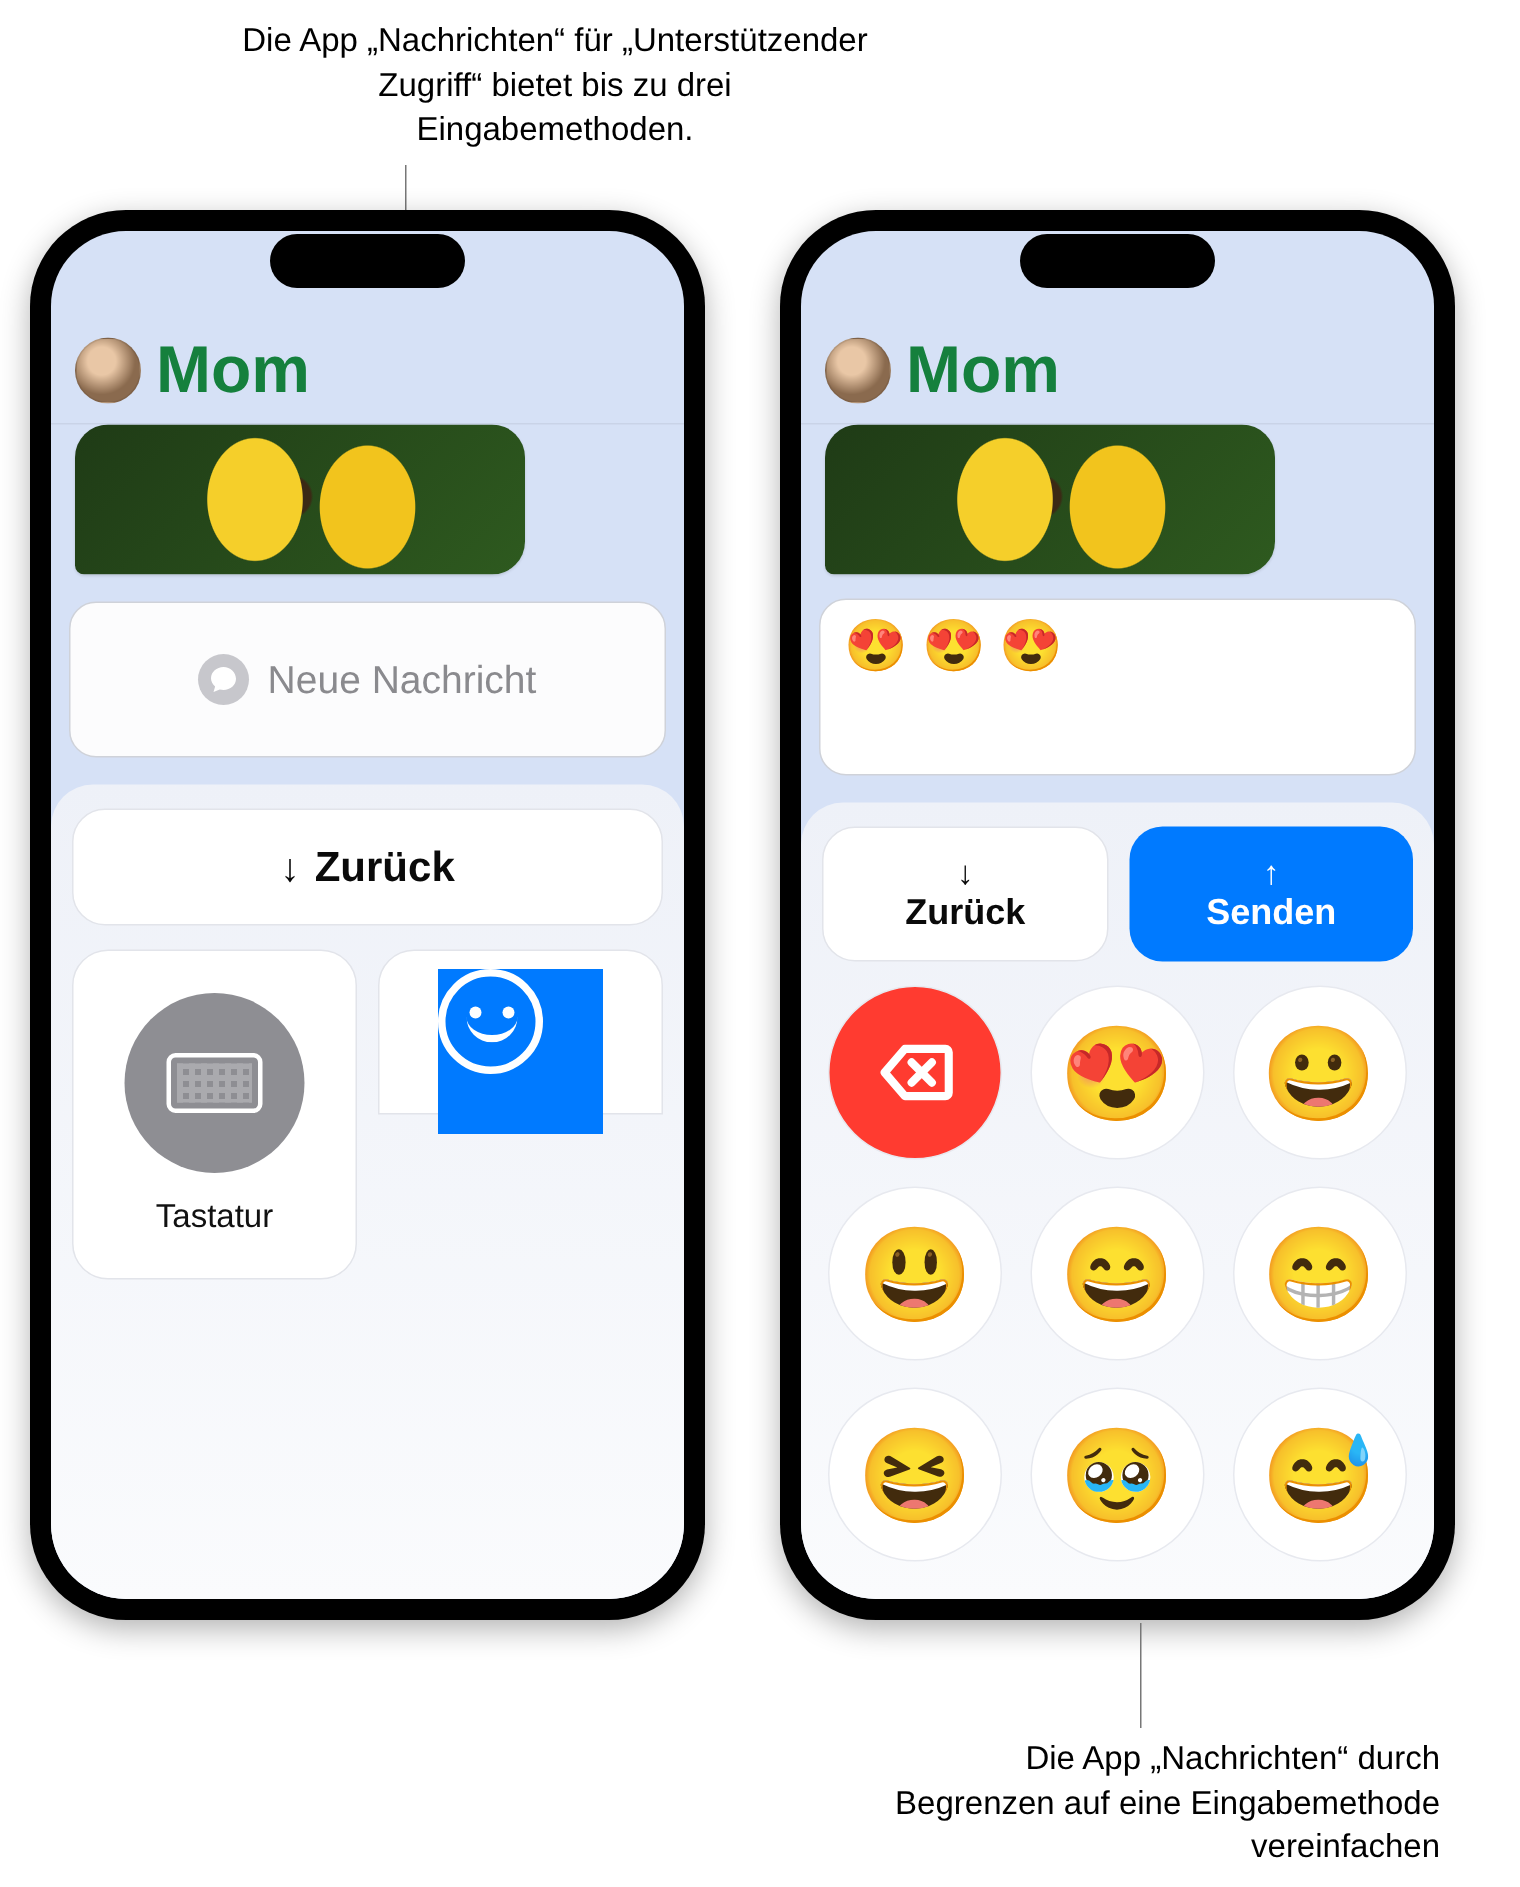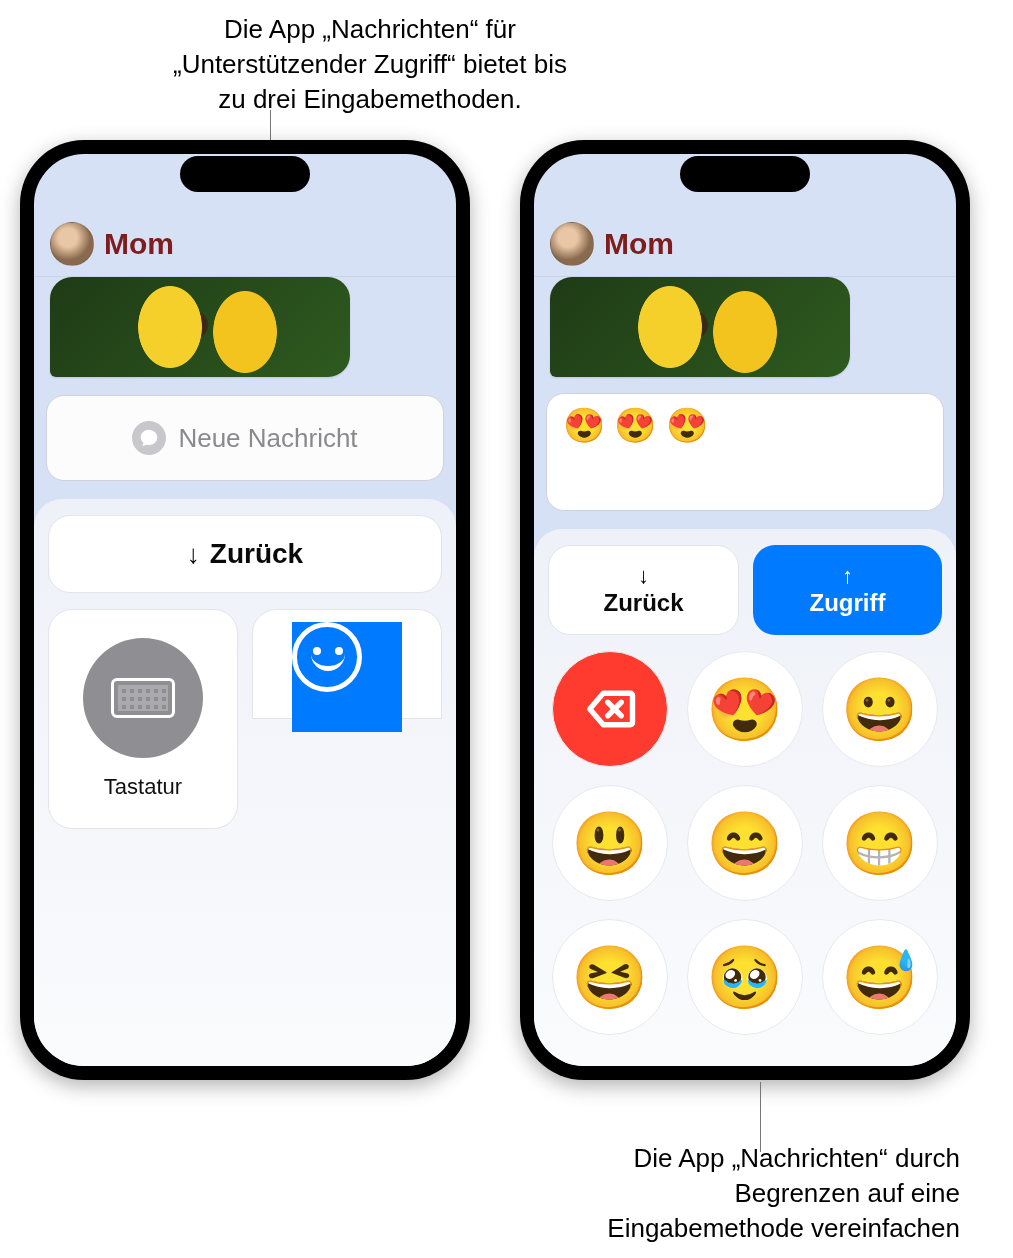--- a/index.html
+++ b/index.html
@@ -5,21 +5,21 @@
   * { box-sizing: border-box; margin: 0; padding: 0; }
   body {
     font-family: -apple-system, "Helvetica Neue", Arial, sans-serif;
     background: #fff;
     width: 1013px;
     height: 1258px;
     position: relative;
   }
   .caption {
     position: absolute;
-    font-size: 26px;
+    font-size: 22px;
     line-height: 1.35;
     color: #000;
     text-align: center;
   }
   .caption-top { top: 12px; left: 160px; width: 420px; }
   .caption-bot { bottom: 12px; left: 580px; width: 380px; text-align: right; }
 
   .phones {
     position: absolute;
     top: 140px;
@@ -67,23 +67,23 @@
     border-bottom: 1px solid rgba(0,0,0,0.06);
   }
   .avatar {
     width: 44px;
     height: 44px;
     border-radius: 50%;
     background: radial-gradient(circle at 40% 35%, #e9c7a6 25%, #8a6a4e 60%);
     border: 1px solid rgba(0,0,0,0.08);
   }
   .contact-name {
-    font-size: 30px;
+    font-size: 44px;
     font-weight: 800;
-    color: #7f1d1d;
+    color: #15803d;
   }
 
   .msg-area {
     padding: 0 12px;
   }
   .bubble-img {
     width: 300px;
     height: 100px;
     border-radius: 22px;
     border-bottom-left-radius: 6px;
@@ -94,21 +94,21 @@
       linear-gradient(135deg, #1f3b16, #2e5a1f);
     margin: 0 0 10px 4px;
     box-shadow: 0 1px 2px rgba(0,0,0,0.12);
   }
 
   .compose-1 {
     margin: 8px 12px 0 12px;
     background: #fcfcfd;
     border: 1px solid #cfd2d9;
     border-radius: 18px;
-    height: 86px;
+    height: 104px;
     display: flex;
     align-items: center;
     justify-content: center;
     gap: 12px;
     color: #8a8a8e;
     font-size: 26px;
   }
   .compose-1 .plus-bubble {
     width: 34px; height: 34px; border-radius:50%;
     background:#c7c7cc;
@@ -321,21 +321,21 @@
       </div>
 
       <div class="lower-panel">
         <div class="btn-row">
           <div class="back-btn">
             <span class="arrow">↓</span>
             <span>Zurück</span>
           </div>
           <div class="send-btn">
             <span class="arrow">↑</span>
-            <span>Zugriff</span>
+            <span>Senden</span>
           </div>
         </div>
 
         <div class="emoji-grid">
           <div class="ekey del">
             <svg viewBox="0 0 24 24" fill="none" stroke="#fff" stroke-width="2.4" stroke-linejoin="round" stroke-linecap="round">
               <path d="M21 5H9l-6 7 6 7h12a1 1 0 0 0 1-1V6a1 1 0 0 0-1-1z"></path>
               <line x1="17" y1="9" x2="11" y2="15"></line>
                 <line x1="11" y1="9" x2="17" y2="15"></line>
             </svg>

